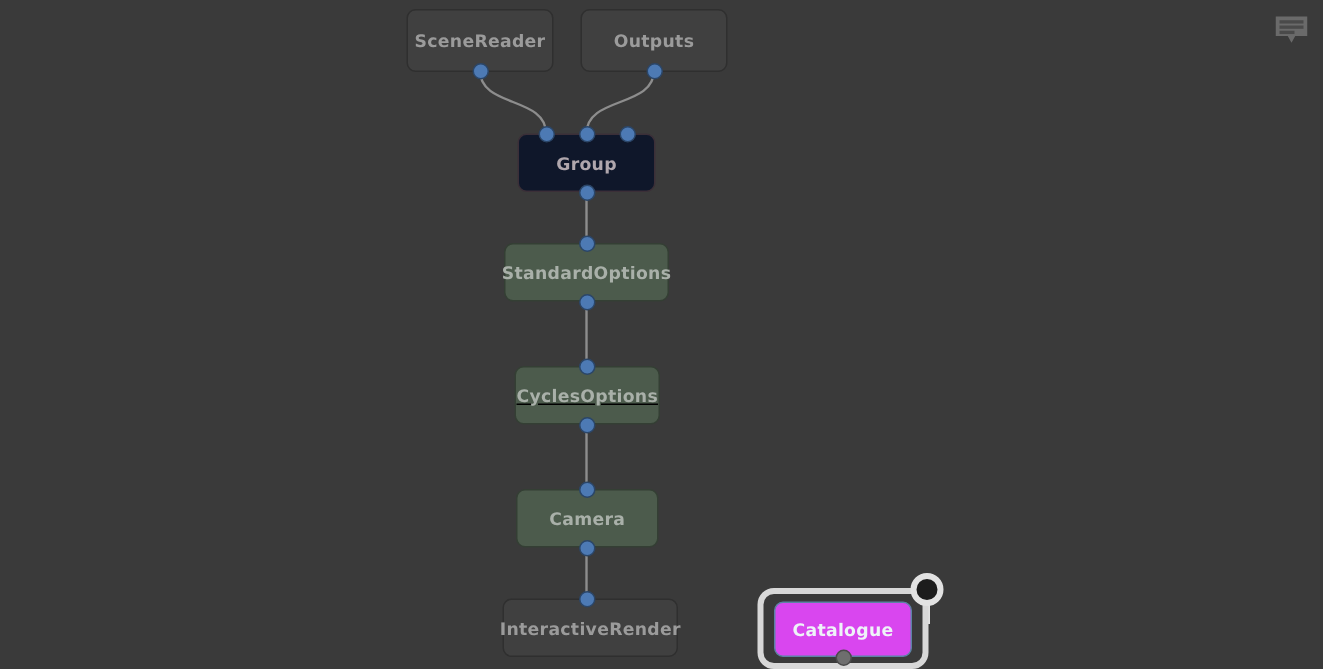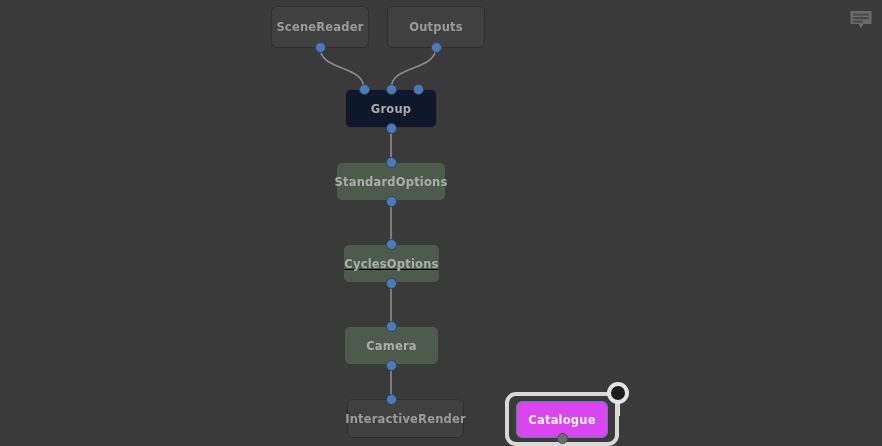--- a/index.html
+++ b/index.html
@@ -129,21 +129,21 @@
       </div>
       <div class="node kind-green" style="left: 336px; top: 162px; width: 110px; height: 39px;">
         <span class="node-label">StandardOptions</span>
       </div>
       <div class="node kind-green" style="left: 343px; top: 244px; width: 97px; height: 39px; text-decoration: underline;">
         <span class="node-label">CyclesOptions</span>
       </div>
       <div class="node kind-green" style="left: 344px; top: 326px; width: 95px; height: 39px;">
         <span class="node-label">Camera</span>
       </div>
-      <div class="node kind-gray" style="left: 347px; top: 399px; width: 117px; height: 39px; text-align: right;">
+      <div class="node kind-gray" style="left: 335px; top: 399px; width: 117px; height: 39px; text-align: right;">
         <span class="node-label">InteractiveRender</span>
       </div>
       <div class="node kind-blue" style="left: 516px; top: 401px; width: 92px; height: 37px;">
         <span class="node-label">Catalogue</span>
       </div>
       <div id="catalogue-handle-stem" style="left: 616px; top: 398px; width: 4px; height: 18px;"></div>
       <div id="catalogue-selection-frame" style="left: 505px; top: 392px; width: 114px; height: 54px;"></div>
       <div id="catalogue-drag-handle" style="left: 607px; top: 382px; width: 22px; height: 22px;"></div>
       <div class="plug" style="left: 320px; top: 47px;"></div>
       <div class="plug" style="left: 436px; top: 47px;"></div>

